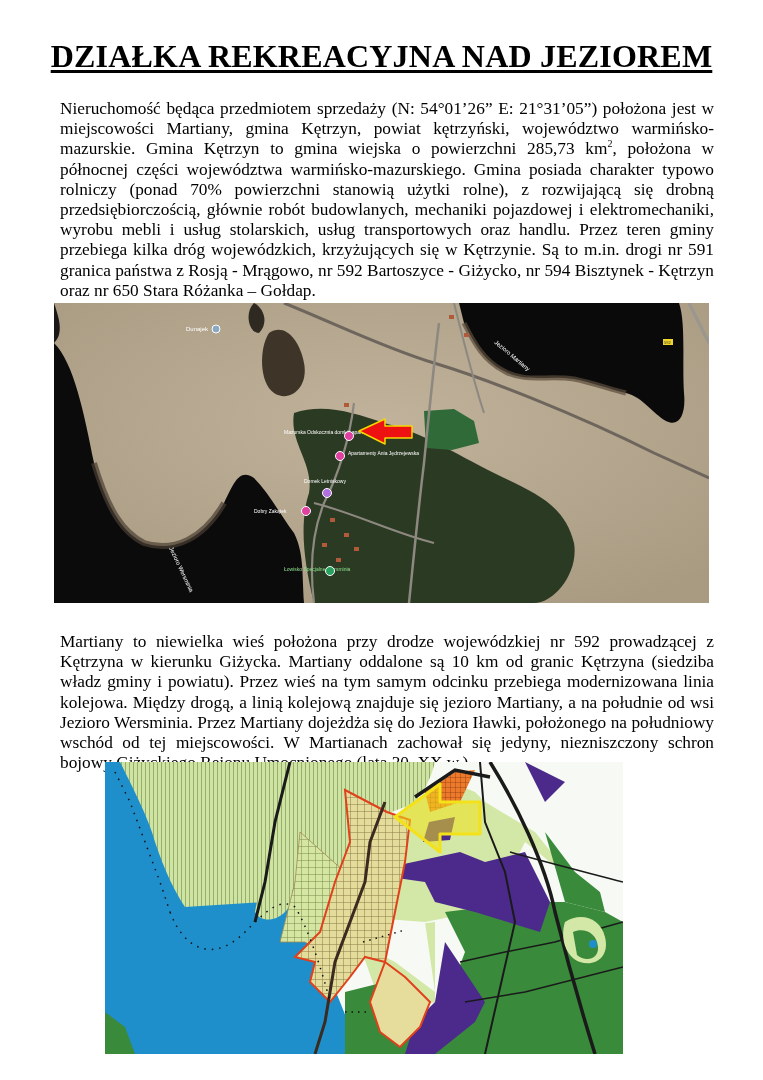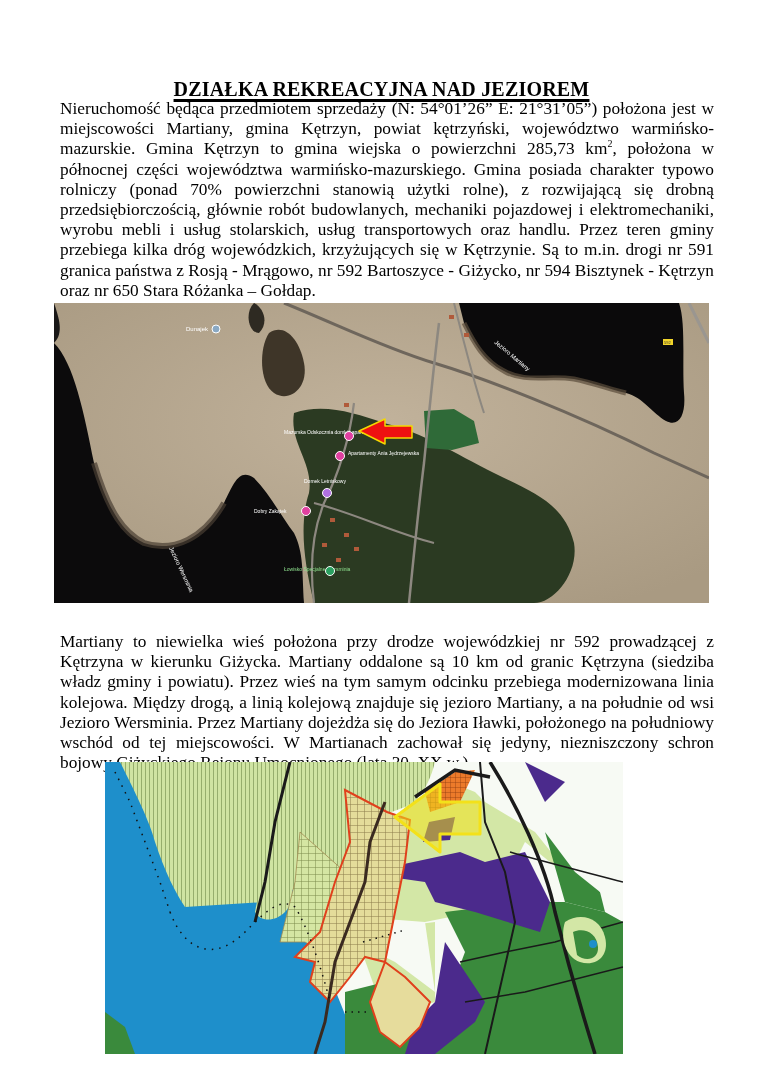--- a/index.html
+++ b/index.html
@@ -1,20 +1,20 @@
 <!DOCTYPE html>
 <html><head>
 <meta charset="utf-8">
 <style>
   html, body { margin: 0; padding: 0; background: #ffffff; }
   body { width: 763px; height: 1080px; position: relative; overflow: hidden;
          font-family: "Liberation Serif", "DejaVu Serif", serif; color: #000; }
   .title { position: absolute; left: 0; top: 38px; width: 763px; text-align: center;
-           font-size: 20px; font-weight: bold; text-decoration: underline; text-underline-offset: 3px;
-           letter-spacing: 0.2px; text-decoration-thickness: 3px; margin-top: 40px; }
+           font-size: 32px; font-weight: bold; text-decoration: underline; text-underline-offset: 3px;
+           letter-spacing: 0.2px; text-decoration-thickness: 3px; }
   .para { position: absolute; left: 56px; width: 654px; font-size: 17.3px; line-height: 20.2px;
           text-align: justify; margin: 4px; }
   .p1 { top: 95px; }
   .p2 { top: 628px; }
   sup { font-size: 10px; line-height: 0; }
   .sat { position: absolute; left: 54px; top: 303px; width: 655px; height: 300px; overflow: hidden; background: #b8a993; }
   .plan { position: absolute; left: 105px; top: 762px; width: 518px; height: 292px; overflow: hidden; background: #f7faf4; }
   svg text { font-family: "Liberation Sans", "DejaVu Sans", sans-serif; }
 </style>
 </head>

